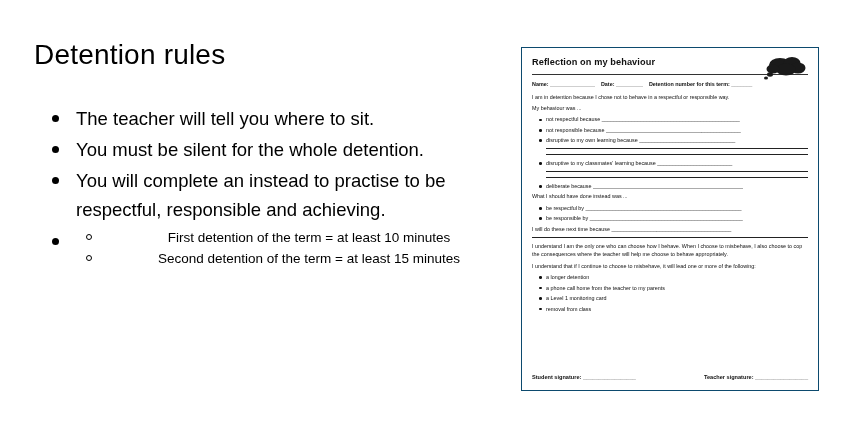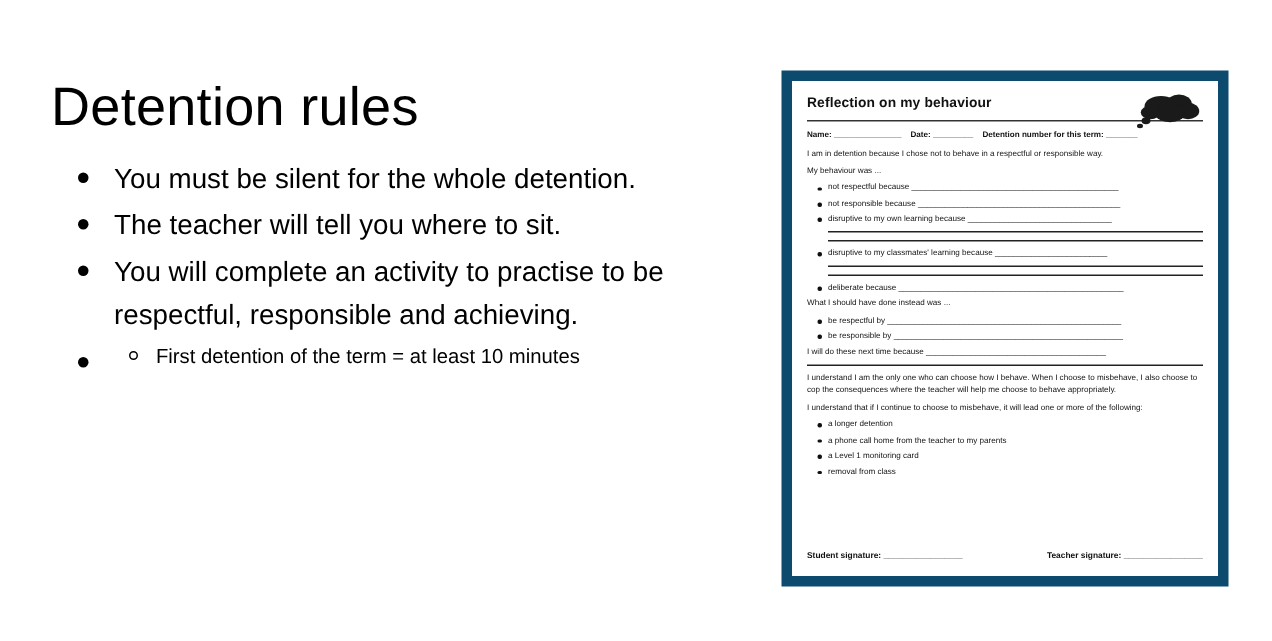--- a/index.html
+++ b/index.html
@@ -19,26 +19,25 @@
   
   #slide {
     position: absolute;
     inset: 0;
   }
 
   #title {
     position: absolute;
     left: 34px;
     top: 38px;
-    font-size: 36px;
+    font-size: 28px;
     font-weight: 400;
     letter-spacing: 0.2px;
     color: #000;
     line-height: 1.2;
-    margin-top: 11px;
   }
 
   #bullets {
     position: absolute;
     left: 44px;
     top: 104px;
     width: 470px;
   }
 
   ul.lvl1 {
@@ -61,20 +60,21 @@
     width: 7px;
     height: 7px;
     background: #000;
     border-radius: 50%;
   }
 
   ul.lvl2 {
     list-style: none;
     margin: 3px 0 0 0;
     padding: 0;
+    text-align: center;
   }
   ul.lvl2 > li {
     position: relative;
     padding-left: 28px;
     font-size: 13.5px;
     line-height: 21px;
   }
   ul.lvl2 > li::before {
     content: "";
     position: absolute;
@@ -88,21 +88,21 @@
   }
 
   
   #sheet {
     position: absolute;
     left: 521px;
     top: 47px;
     width: 298px;
     height: 344px;
     background: #ffffff;
-    border: 7px solid #0c4a6e;
+    border: 1px solid #0c4a6e;
     box-sizing: border-box;
     overflow: hidden;
     font-size: 5.4px;
     line-height: 1.35;
     color: #111;
   }
   #sheet .pad {
     padding: 8px 10px 6px 10px;
     position: relative;
     height: 100%;
@@ -190,32 +190,35 @@
 </head>
 <body>
 
 <div id="slide">
 
   <div id="title">Detention rules</div>
 
   <div id="bullets">
     <ul class="lvl1">
       <li>
+        <span>The teacher will tell you where to sit.</span>
+      </li>
+      <li>
         <span>You must be silent for the whole detention.</span>
       </li>
       <li>
-        <span>The teacher will tell you where to sit.</span>
-      </li>
-      <li>
-        <span>You will complete an activity to practise to be respectful, responsible and achieving.</span>
+        <span>You will complete an instead to practise to be respectful, responsible and achieving.</span>
       </li>
       <li>
         <ul class="lvl2">
           <li>
             <span>First detention of the term = at least 10 minutes</span>
+          </li>
+          <li>
+            <span>Second detention of the term = at least 15 minutes</span>
           </li>
         </ul>
       </li>
     </ul>
   </div>
 
   <div id="sheet">
     <div class="pad">
 
       <svg class="cloud" viewBox="0 0 92 52">

